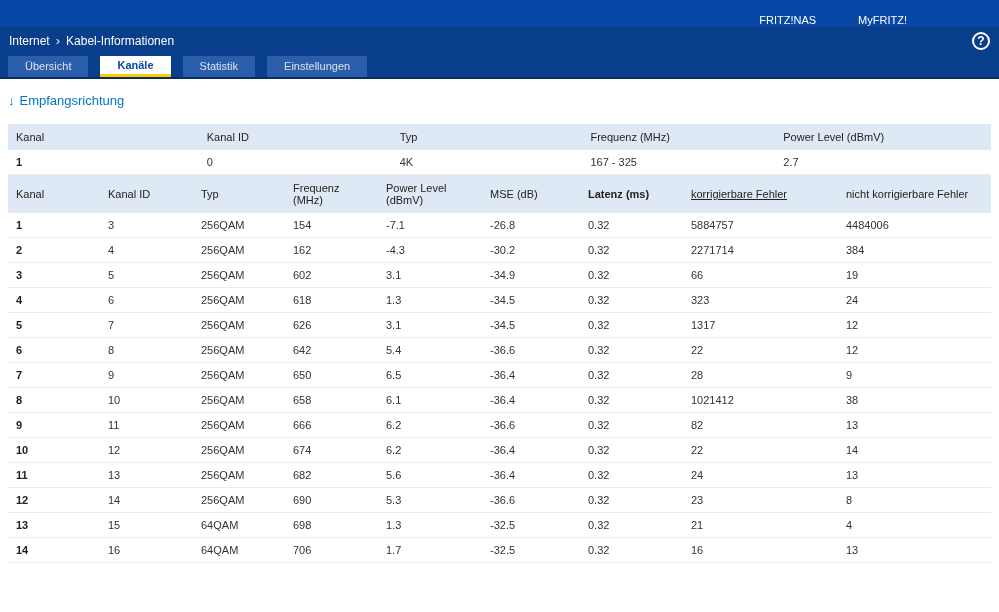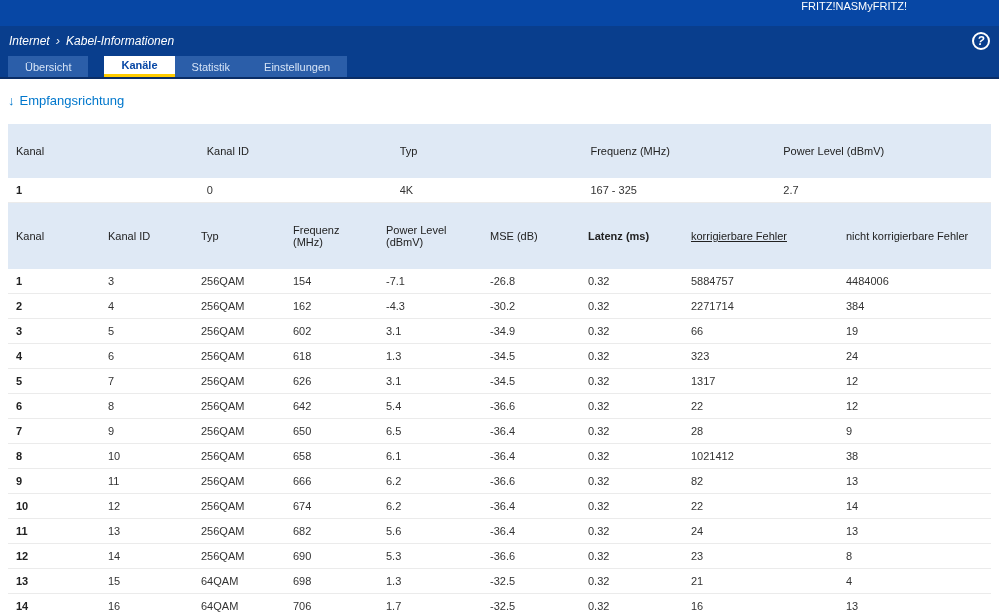--- a/index.html
+++ b/index.html
@@ -4,51 +4,51 @@
 <style>
   * { margin:0; padding:0; box-sizing:border-box; }
   html, body { width:999px; height:612px; overflow:hidden; background:#fff;
                font-family:"Liberation Sans", sans-serif; }
 
   
   .topbar { height:26px; background:#0747a5; display:flex; align-items:center;
             padding:0 8px; position:relative; }
   .app-title { color:#fff; font-size:17px; font-weight:bold; letter-spacing:.2px; }
   .top-links { position:absolute; right:92px; top:0; height:100%;
-               display:flex; align-items:flex-start; }
+               display:flex; align-items:flex-end; gap:42px; }
   .top-links span { color:#fff; font-size:11px; cursor:pointer; }
 
   
   .breadcrumb-bar { height:29px; background:#093e8d; color:#fff; display:flex;
-                    align-items:center; padding:0 9px; font-size:12px; position:relative;font-style:italic; }
+                    align-items:center; padding:0 9px; font-size:12px; position:relative; }
   .crumb { cursor:pointer; }
   .sep { margin:0 6px; font-size:13px; opacity:.9; }
   .help { position:absolute; right:9px; top:50%; transform:translateY(-50%);
           width:18px; height:18px; border:2px solid #fff; border-radius:50%;
           display:flex; align-items:center; justify-content:center;
           font-size:12px; font-weight:bold; color:#fff; cursor:pointer; }
 
   
-  .tabbar { height:24px; background:#093e8d; display:flex; align-items:flex-end;
-            padding:0 8px; gap:0; border-bottom:2px solid #0a2d66; }
+  .tabbar { height:24px; background:#093e8d; display:flex; align-items:center;
+            padding:0 8px; gap:12px; border-bottom:2px solid #0a2d66; }
   .tab { background:#2b5ea9; color:#d6e4f7; font-size:11px; height:21px;
          padding:0 17px; display:flex; align-items:center; cursor:pointer; }
   .tab.active { background:#fff; color:#0747a5; font-weight:bold;
-                border-bottom:3px solid #ffcc00; height:21px;margin-left:16px; }
+                border-bottom:3px solid #ffcc00; height:21px; }
 
   
   .content { padding:8px 8px 0; }
   .direction { color:#0077cc; font-size:13px; margin:6px 0 16px; cursor:pointer;
                display:flex; align-items:center; gap:5px; }
   .group-bar { background:#efefef; color:#555; font-size:11px; padding:7px 8px;
                margin-top:10px; }
 
   table { width:100%; border-collapse:collapse; table-layout:fixed; font-size:11px; }
   thead th { background:#dfe9f5; text-align:left; font-weight:normal; color:#222;
-             padding:21px 8px; }
+             padding:7px 8px; }
   tbody td { padding:6px 8px; color:#333; border-bottom:1px solid #ebebeb;
              overflow:hidden; white-space:nowrap; }
   tbody td:first-child { font-weight:bold; color:#222; }
 
   th:nth-child(1) { width:92px; }
   th:nth-child(2) { width:93px; }
   th:nth-child(3) { width:92px; }
   th:nth-child(4) { width:93px; }
   th:nth-child(5) { width:104px; }
   th:nth-child(6) { width:98px; }

